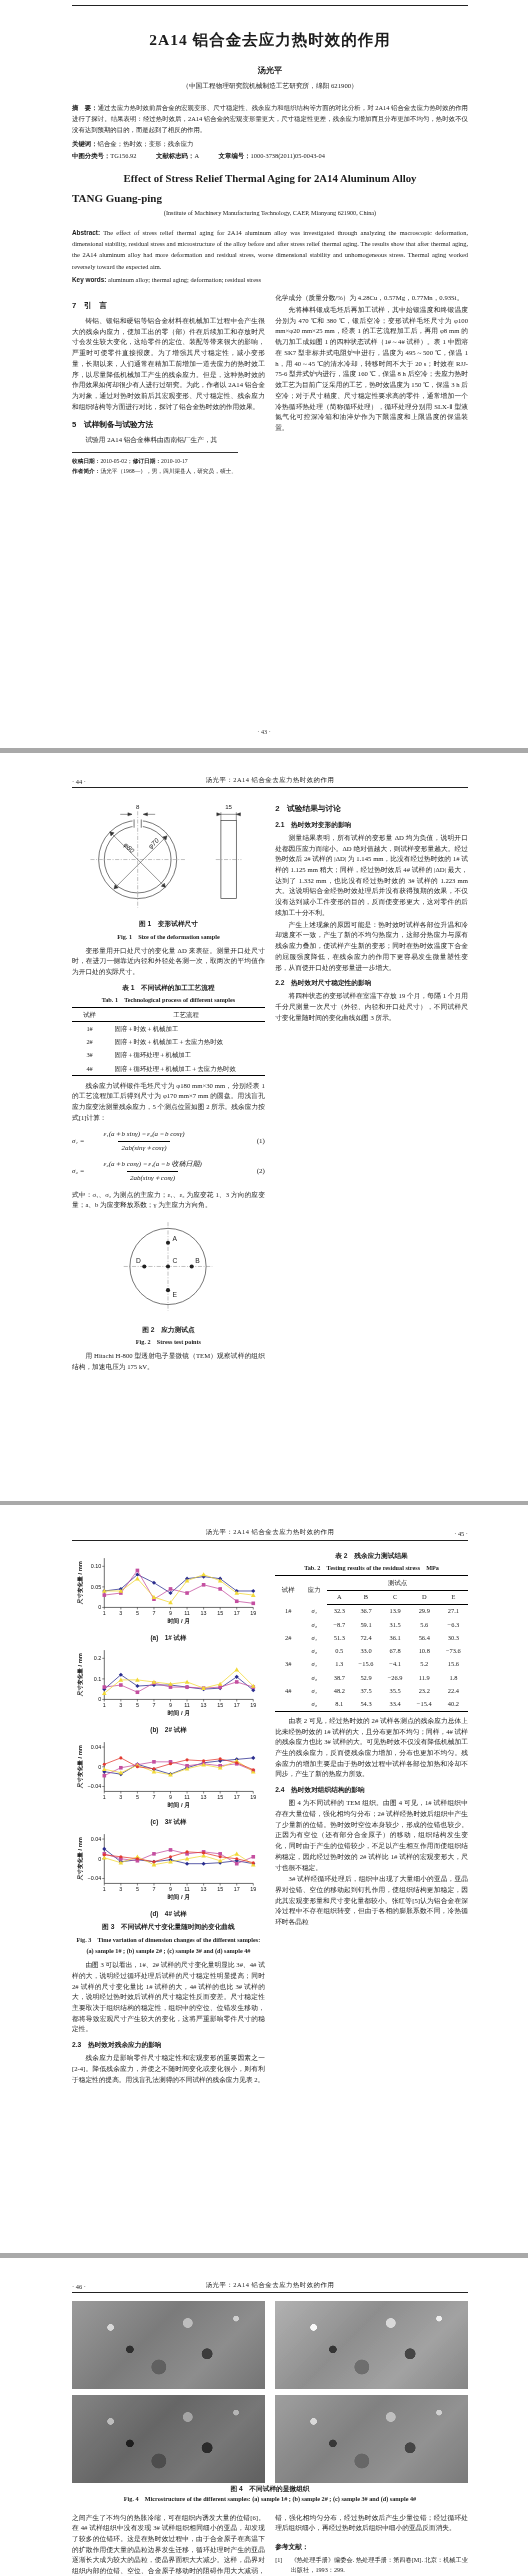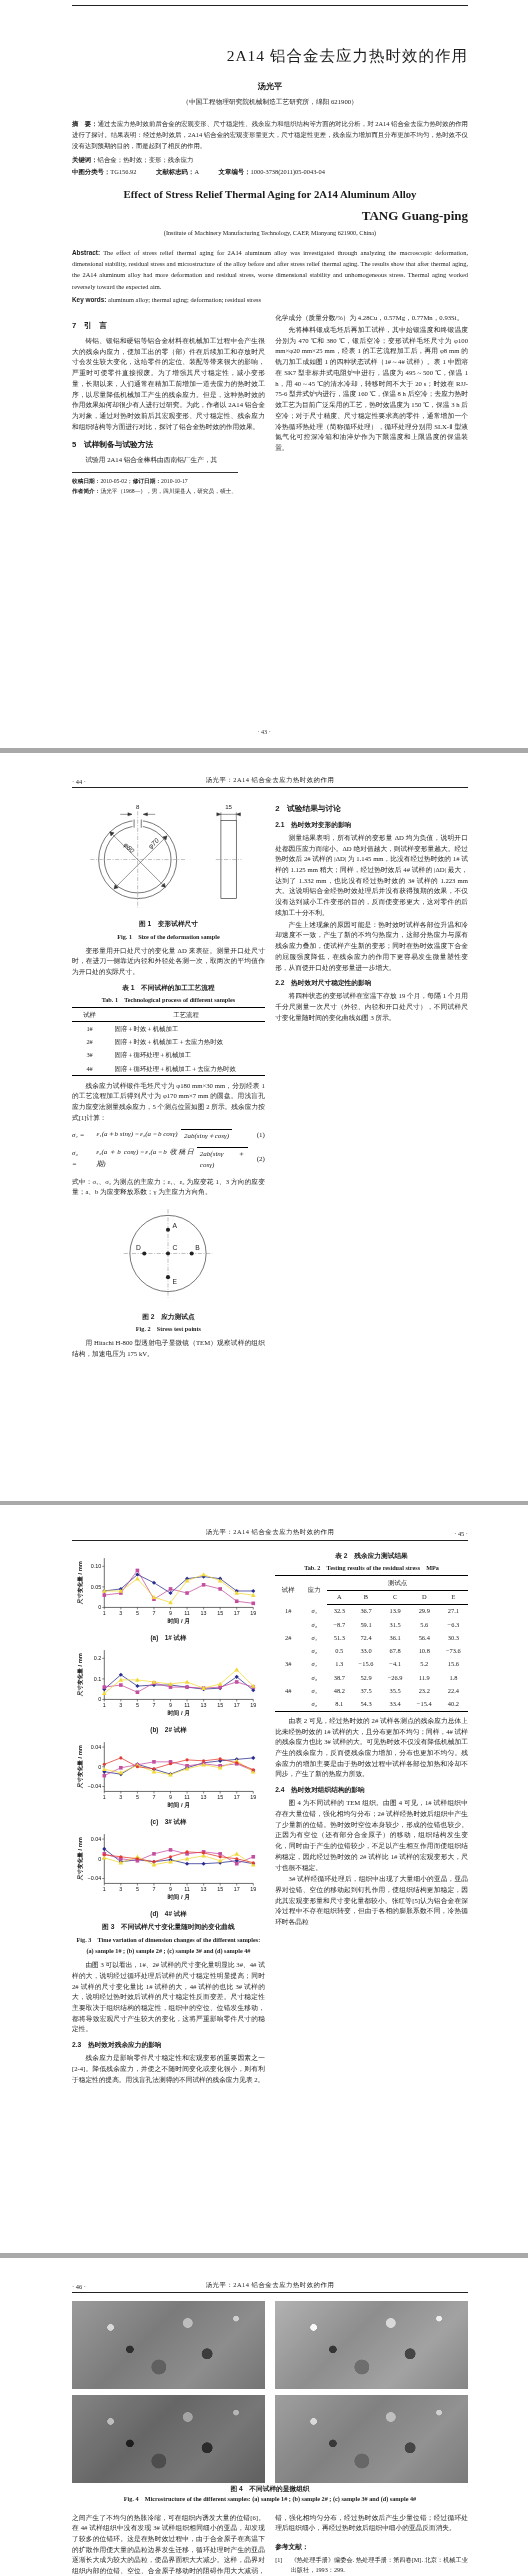--- a/index.html
+++ b/index.html
@@ -8,29 +8,29 @@
   .page{position:relative;width:528px;height:748px;background:#fff;overflow:hidden;}
   .content{margin-left:72px;margin-right:60px;}
   
   .jheader{display:flex;justify-content:space-between;align-items:flex-end;padding-top:32px;}
   .jh-left,.jh-right{font-size:6px;line-height:1.7;color:#333;white-space:nowrap;}
   .jh-right{text-align:right;}
   .jh-center{text-align:center;}
   .jh-cn{font-size:8.8px;letter-spacing:7.2px;font-weight:600;}
   .jh-en{font-size:6.7px;letter-spacing:1px;margin-top:2.1px;color:#444;}
   .jrule{height:1px;background:#222;margin-top:5.2px;}
-  .title-cn{text-align:right;font-size:15.5px;font-weight:400;margin-top:40px;letter-spacing:1px;}
+  .title-cn{text-align:center;font-size:15.5px;font-weight:700;margin-top:24px;letter-spacing:1px;}
   .author-cn{text-align:center;font-size:8.2px;font-weight:600;margin-top:13.4px;}
   .affil-cn{text-align:center;font-size:6.7px;margin-top:6.2px;}
   .abs-block{margin-top:11.3px;font-size:6.4px;line-height:1.75;text-align:justify;}
   .abs-block b{font-family:"Liberation Sans",sans-serif;font-size:6.4px;}
   .meta-line{display:flex;gap:19.6px;font-size:6.4px;margin-top:3.1px;}
   .meta-line b{font-family:"Liberation Sans",sans-serif;}
   .title-en{text-align:center;font-size:10.8px;font-weight:700;margin-top:11.3px;}
-  .author-en{text-align:right;font-size:13px;font-weight:700;margin-top:7.2px;}
+  .author-en{text-align:left;font-size:11px;font-weight:700;margin-top:7.2px;}
   .affil-en{text-align:center;font-size:6.2px;margin-top:5.2px;}
   
   .cols{display:flex;gap:10.3px;margin-top:8.2px;}
   .col{width:193px;font-size:6.7px;line-height:1.6;text-align:justify;}
   .cols-tall{height:660px;overflow:hidden;}
   p.ind{text-indent:2em;margin:0 0 1px 0;}
   p.noind{margin:0 0 1px 0;}
   .h1s{font-family:"Liberation Sans",sans-serif;font-size:7.7px;font-weight:700;margin:6.2px 0 4.1px 0;}
   .h2s{font-family:"Liberation Sans",sans-serif;font-size:6.7px;font-weight:700;margin:5.2px 0 2.1px 0;}
   
@@ -49,21 +49,21 @@
   svg text{font-family:"Liberation Sans",sans-serif;}
   
   table.booktab{width:100%;border-collapse:collapse;font-size:6.4px;border-top:0.8px solid #000;border-bottom:0.8px solid #000;margin-top:2.1px;}
   table.booktab th,table.booktab td{padding:1.5px 2.1px;}
   table.booktab thead tr:last-child th{border-bottom:0.5px solid #000;}
   #t1 td:first-child{text-align:center;width:31px;}
   #t2 td{text-align:center;}
   .thd{font-weight:400;}
   
   .formula{display:flex;align-items:center;font-size:7px;margin:5.2px 0;font-style:italic;}
-  .frac{display:inline-flex;align-items:center;margin:0 9px;}
+  .frac{display:inline-flex;flex-direction:column;align-items:center;margin:0 16px;}
   .frac .num{padding:0 3.1px 1px 3.1px;}
   .frac .den{border-top:0.5px solid #000;padding:1px 3.1px 0 3.1px;}
   .eqno{margin-left:auto;font-style:normal;}
   
   .fig4-grid{display:grid;grid-template-columns:193px 193px;gap:6.2px 10.3px;justify-content:center;margin-top:7.2px;}
   .micro{width:193px;height:88px;background:
      radial-gradient(circle at 20% 30%, #d8d8d8 0 3.1px, transparent 3.6px),
      radial-gradient(circle at 70% 60%, #3c3c3c 0 5.2px, transparent 5.7px),
      radial-gradient(circle at 45% 75%, #606060 0 7.2px, transparent 7.7px),
      radial-gradient(circle at 85% 20%, #cfcfcf 0 2.6px, transparent 3.1px),

